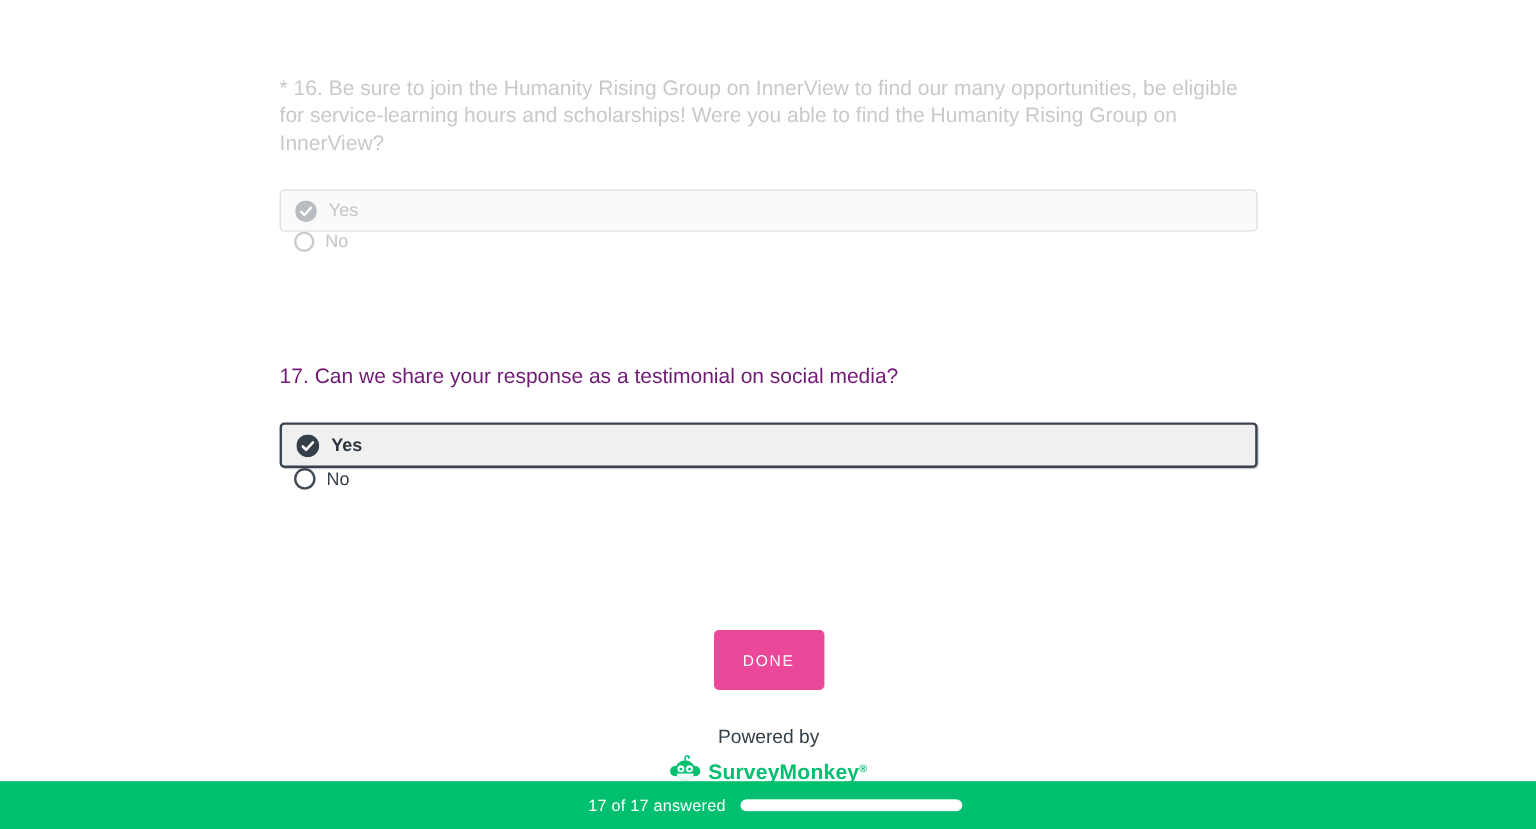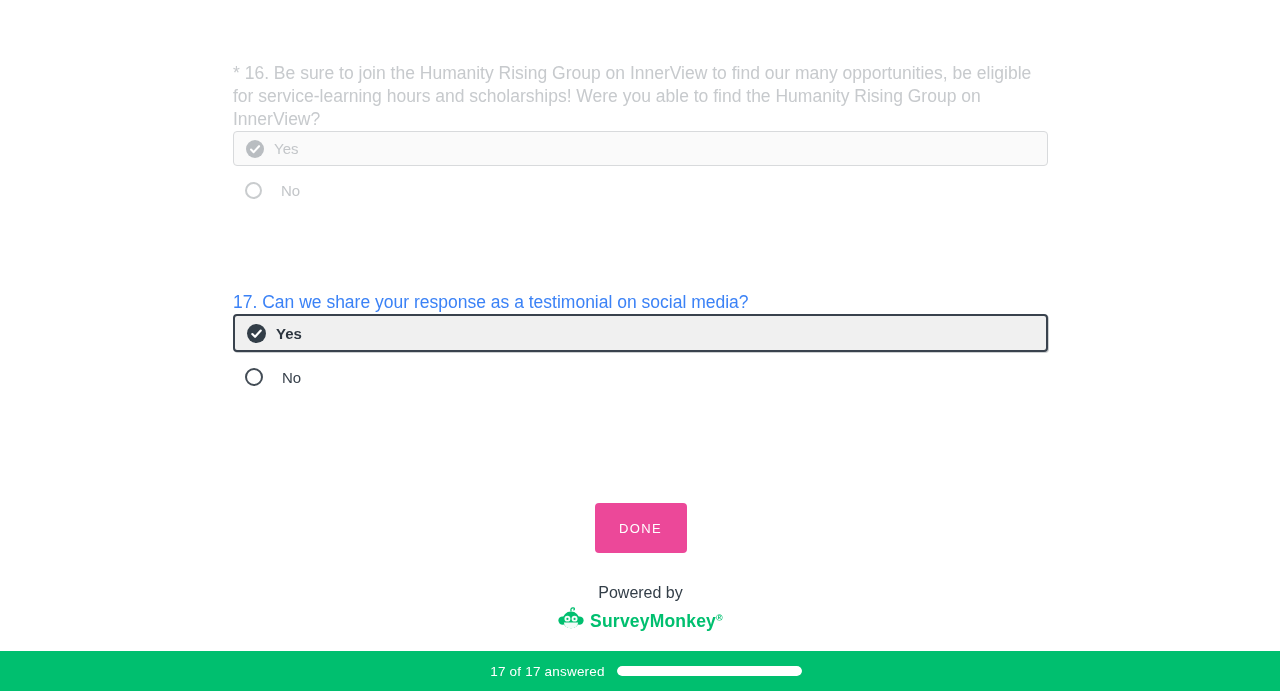--- a/index.html
+++ b/index.html
@@ -16,26 +16,27 @@
   }
 
   
   .question { }
   .q16 { margin-top: 50px; }
   .q17 { margin-top: 92px; }
 
   .q-title {
     font-size: 17.5px;
     line-height: 23px;
-    color: #3b82f6;
+    color: #701a75;
     font-weight: 400;
   }
   .q16 .q-title { color: #c7cacd; }
 
   .answer-box {
+    margin-top: 27px;
     height: 35px;
     border: 1px solid #d8dadc;
     border-radius: 4px;
     background: #fafafa;
     display: flex;
     align-items: center;
     padding: 0 12px;
     cursor: pointer;
   }
   .q17 .answer-box {
@@ -58,26 +59,24 @@
     margin-left: 10px;
     font-size: 15px;
     color: #c3c6c9;
   }
   .q17 .answer-box .answer-label {
     color: #2d3640;
     font-weight: 700;
   }
 
   .radio-row {
-    margin-top: 16px;
     padding-left: 12px;
     display: flex;
     align-items: center;
     cursor: pointer;
-    gap: 10px;
   }
   .radio-icon {
     width: 17px; height: 17px;
     border-radius: 50%;
     border: 2px solid #c9ccce;
     background: #ffffff;
     flex: 0 0 auto;
   }
   .q17 .radio-icon { width: 18px; height: 18px; border-color: #434c55; }
   .radio-row .answer-label { margin-left: 9px; }

